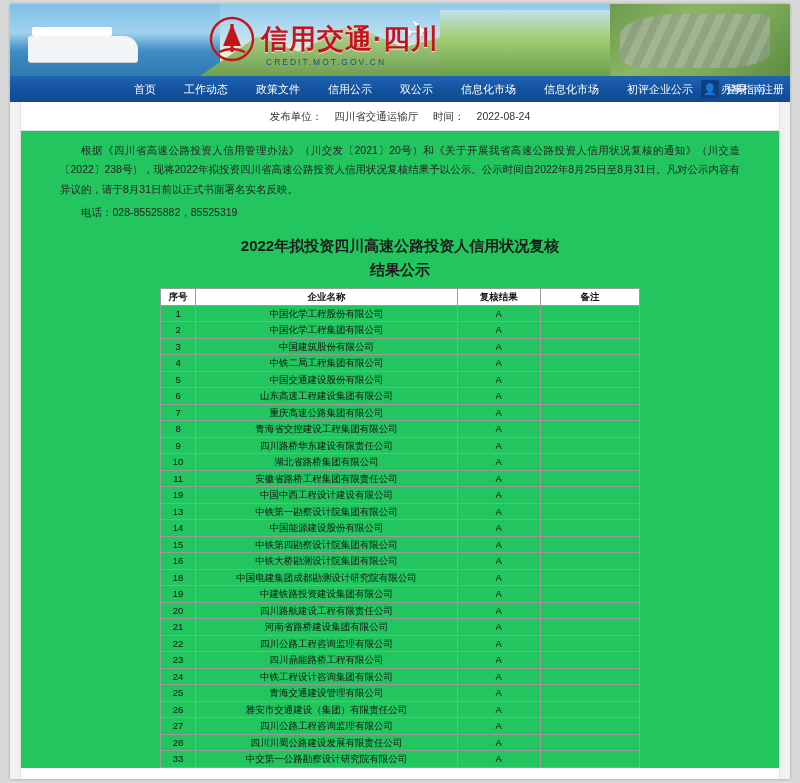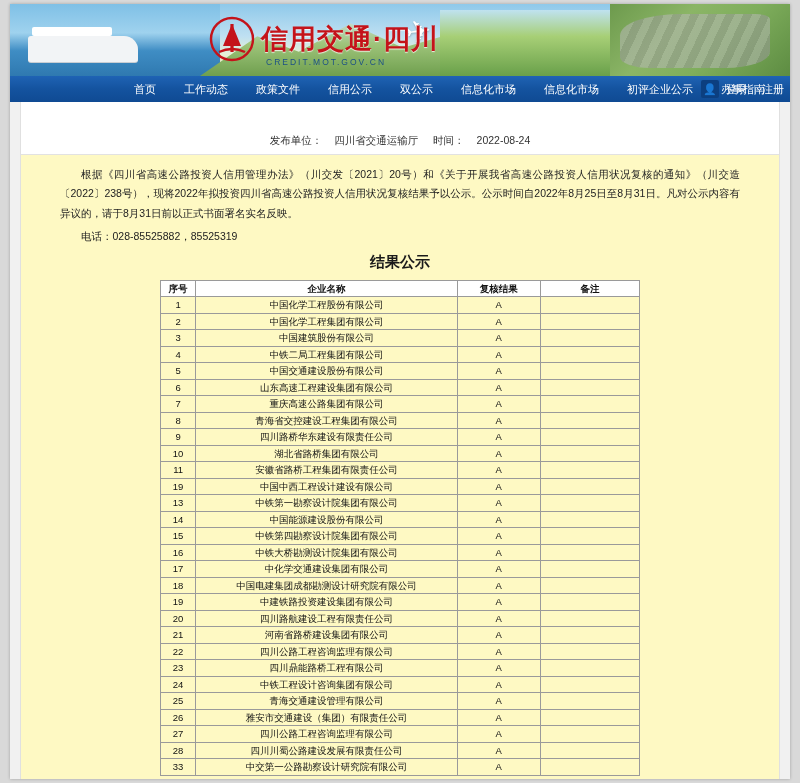--- a/index.html
+++ b/index.html
@@ -157,28 +157,27 @@
   .nav-sep { color: #8fb7dd; font-size: 10px; }
 
   
   .meta-line {
     text-align: center;
     font-size: 10.5px;
     color: #333333;
     padding: 8px 0 6px 0;
     border-bottom: 1px solid #e2e2e2;
     background: #ffffff;
-    margin-top: 24px;
   }
   .meta-line span { margin: 0 6px; }
 
   
   .doc {
-    padding: 10px 50px 16px 50px;
-    background: #fef9c3;
+    padding: 10px 50px 0 50px;
+    background: #22c55e;
   }
   .doc p {
     margin: 0 0 4px 0;
     font-size: 10.5px;
     color: #222222;
     line-height: 1.85;
     text-align: justify;
   }
   .indent { text-indent: 2em; }
   .doc-title {
@@ -289,20 +288,21 @@
       <span>时间：</span><span>2022-08-24</span>
     </div>
 
     <div class="page-left-edge"></div>
     <div class="page-right-edge"></div>
 
     <div class="doc">
       <p class="indent">根据《四川省高速公路投资人信用管理办法》（川交发〔2021〕20号）和《关于开展我省高速公路投资人信用状况复核的通知》（川交造〔2022〕238号），现将2022年拟投资四川省高速公路投资人信用状况复核结果予以公示。公示时间自2022年8月25日至8月31日。凡对公示内容有异议的，请于8月31日前以正式书面署名实名反映。</p>
       <p class="indent">电话：028-85525882，85525319</p>
 
+      <div class="doc-title">2022年拟投资四川高速公路投资人信用状况复核</div>
       <div class="doc-title-2">结果公示</div>
 
       <div class="tbl-wrap">
         <table class="result">
           <thead>
             <tr>
               <th class="col-idx">序号</th>
               <th class="col-name">企业名称</th>
               <th class="col-res">复核结果</th>
               <th class="col-note">备注</th>
@@ -399,26 +399,20 @@
                 <td class="col-res">A</td>
                 <td class="col-note"></td>
               </tr>
               <tr>
                 <td class="col-idx">16</td>
                 <td class="col-name">中铁大桥勘测设计院集团有限公司</td>
                 <td class="col-res">A</td>
                 <td class="col-note"></td>
               </tr>
               <tr>
-                <td class="col-idx">17</td>
-                <td class="col-name">中化学交通建设集团有限公司</td>
-                <td class="col-res">A</td>
-                <td class="col-note"></td>
-              </tr>
-              <tr>
                 <td class="col-idx">18</td>
                 <td class="col-name">中国电建集团成都勘测设计研究院有限公司</td>
                 <td class="col-res">A</td>
                 <td class="col-note"></td>
               </tr>
               <tr>
                 <td class="col-idx">19</td>
                 <td class="col-name">中建铁路投资建设集团有限公司</td>
                 <td class="col-res">A</td>
                 <td class="col-note"></td>

